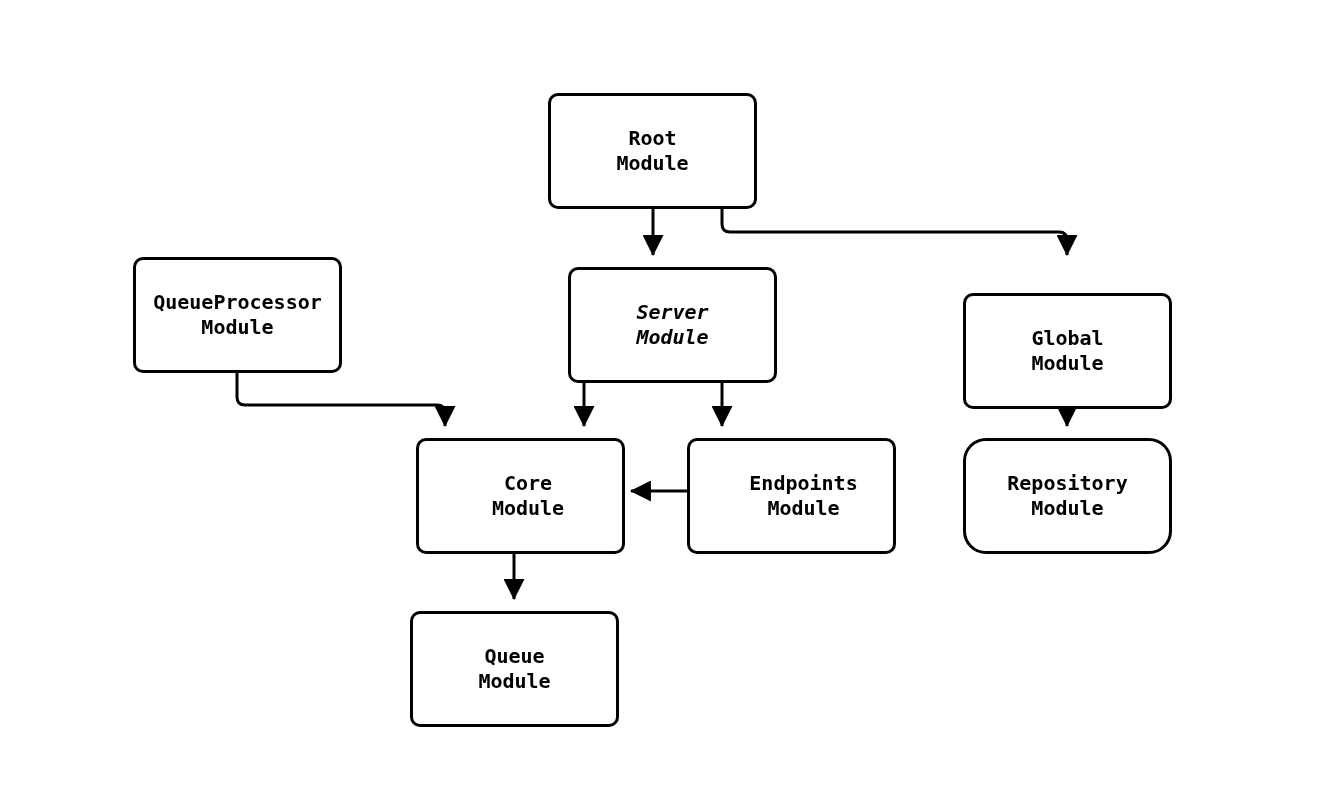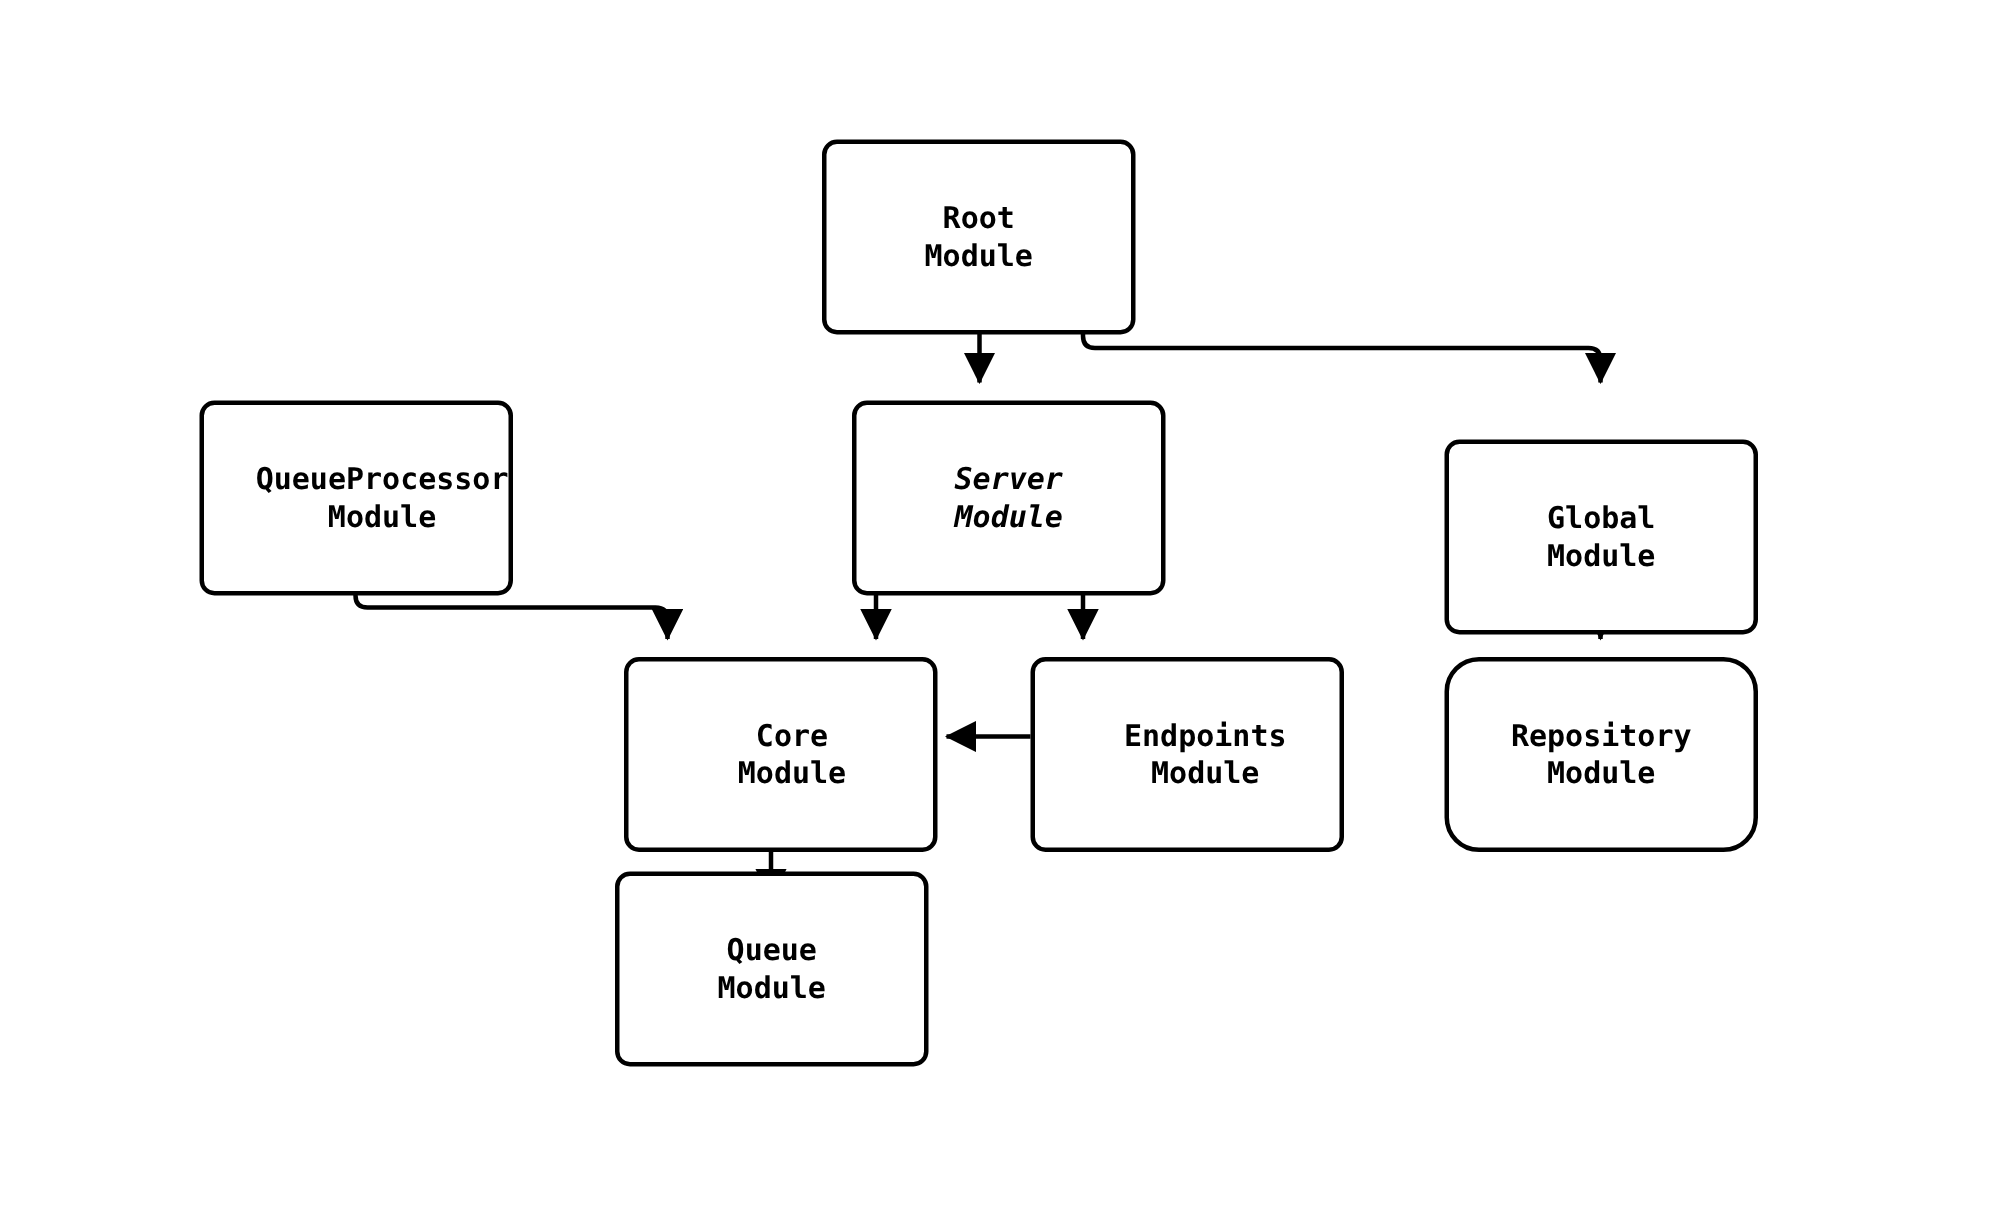--- a/index.html
+++ b/index.html
@@ -18,46 +18,46 @@
   .edges-layer {
     position: absolute;
     left: 0;
     top: 0;
     width: 1337px;
     height: 809px;
   }
   .node {
     position: absolute;
     width: 209px;
-    height: 130px;
+    height: 116px;
     box-sizing: border-box;
     background: #ffffff;
     border: 3px solid #000000;
     border-radius: 10px;
     display: flex;
     align-items: center;
     justify-content: center;
   }
   .node .label {
     font-weight: 700;
     font-size: 20px;
     line-height: 1.25;
     color: #000000;
     text-align: center;
     white-space: pre-line;
   }
   
   .node-root          { left: 548px; top:  93px; }
-  .node-queueprocessor{ left: 133px; top: 267px; justify-content: flex-end; }
+  .node-queueprocessor{ left: 133px; top: 257px; }
   .node-server        { left: 568px; top: 267px; font-style: italic; }
   .node-global        { left: 963px; top: 267px; margin-top: 26px; }
   .node-core          { left: 416px; top: 438px; padding-left: 15px; }
   .node-endpoints     { left: 687px; top: 438px; padding-left: 24px; }
   .node-repository    { left: 963px; top: 438px; border-radius: 23px; }
-  .node-queue         { left: 410px; top: 581px; }
+  .node-queue         { left: 410px; top: 611px; }
 
   .edge {
     stroke: #000000;
     stroke-width: 3;
     fill: none;
   }
 </style>
 </head>
 <body>
 

